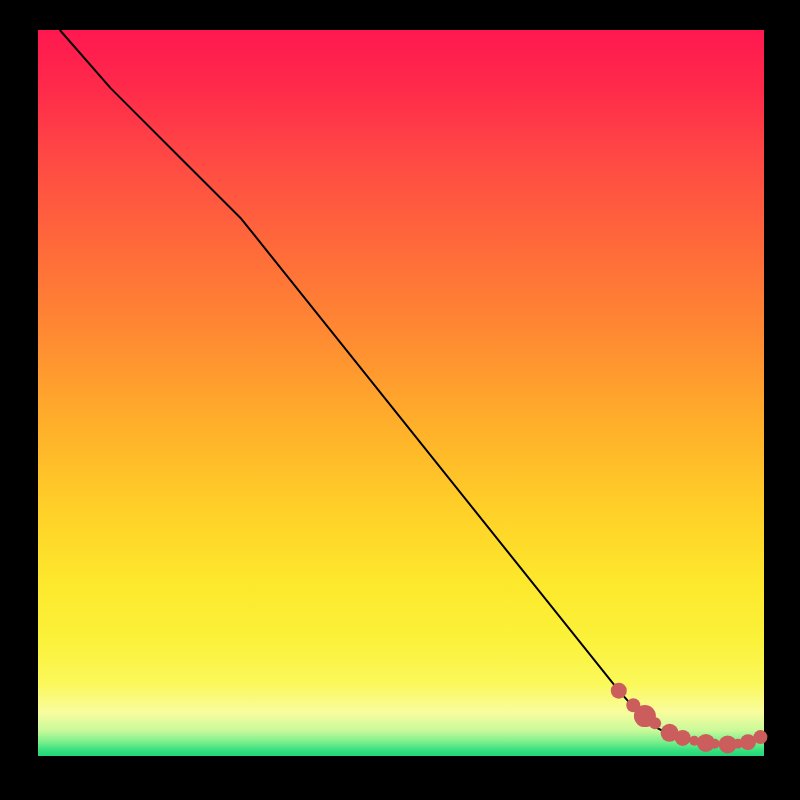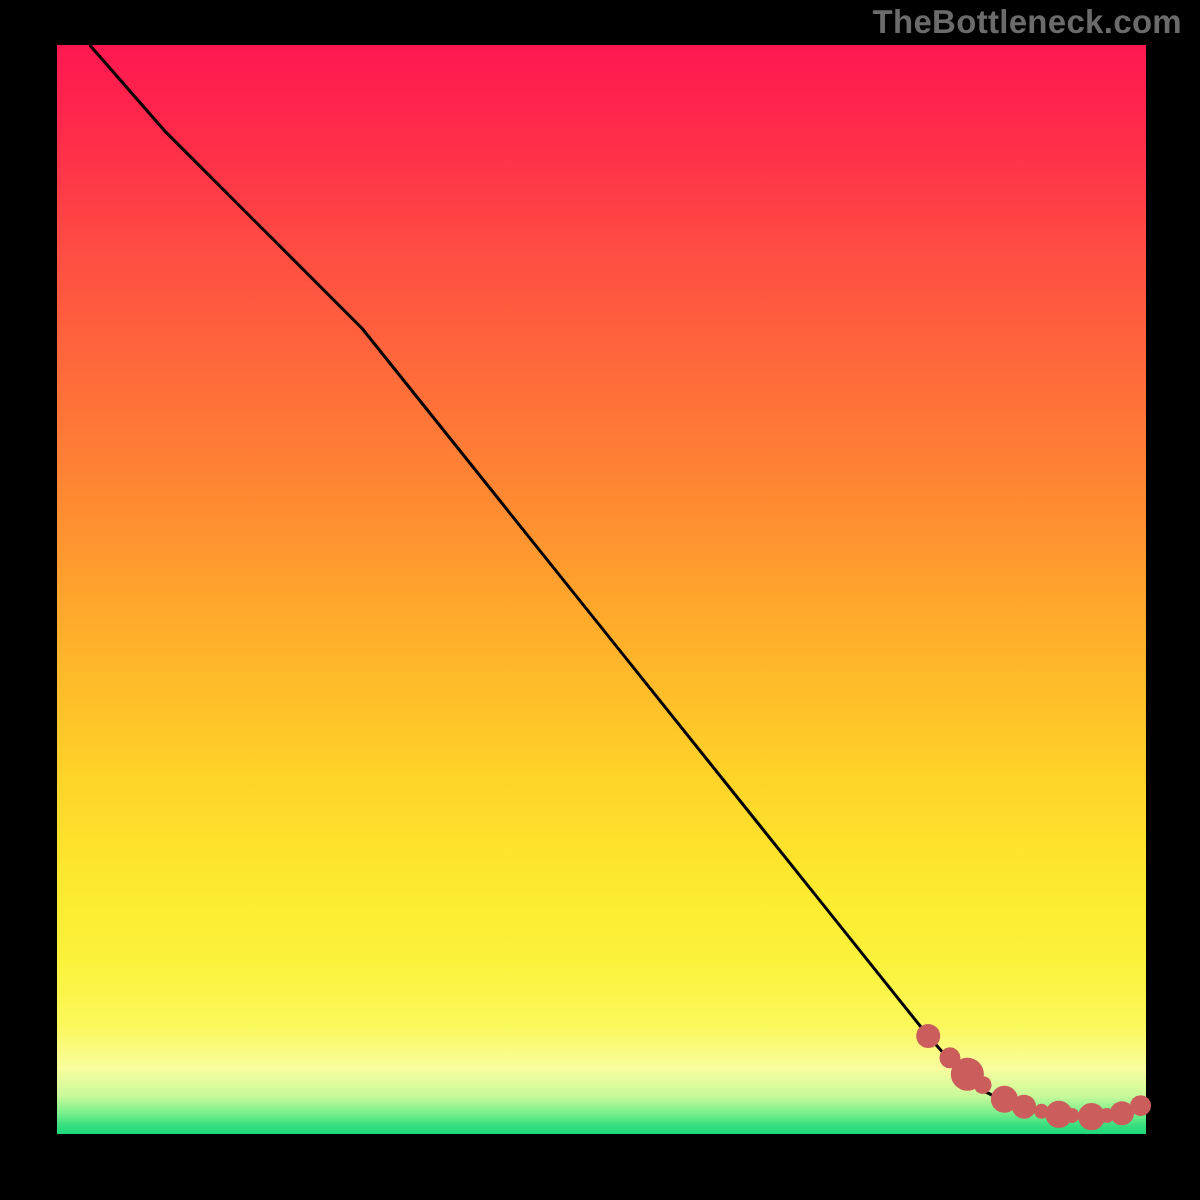--- a/index.html
+++ b/index.html
@@ -70,21 +70,20 @@
   }
   .dot {
     fill: #cb5d5c;
     stroke: none;
   }
 </style>
 </head>
 <body>
 
 <div class="outer">
-  <div class="watermark">TheBottleneck.com</div>
 
   <div class="plot">
     <svg class="overlay" viewBox="0 0 726 726">
       <path id="curve-path" class="curve" d="M21.8 0.0 L72.6 58.1 L145.2 130.7 L203.3 188.8 L290.4 297.7 L363.0 388.4 L435.6 479.2 L508.2 569.9 L580.8 660.7 L609.8 693.3 L638.9 707.9 L667.9 713.7 L689.7 714.4 L707.9 712.9 L722.4 707.1 "></path>
       <g id="marker-group">
           <circle cx="580.8" cy="660.7" r="8" class="dot"></circle>
           <circle cx="595.3" cy="675.2" r="7" class="dot"></circle>
           <circle cx="606.9" cy="686.1" r="11" class="dot"></circle>
           <circle cx="617.1" cy="693.3" r="6" class="dot"></circle>
           <circle cx="631.6" cy="702.8" r="9" class="dot"></circle>

